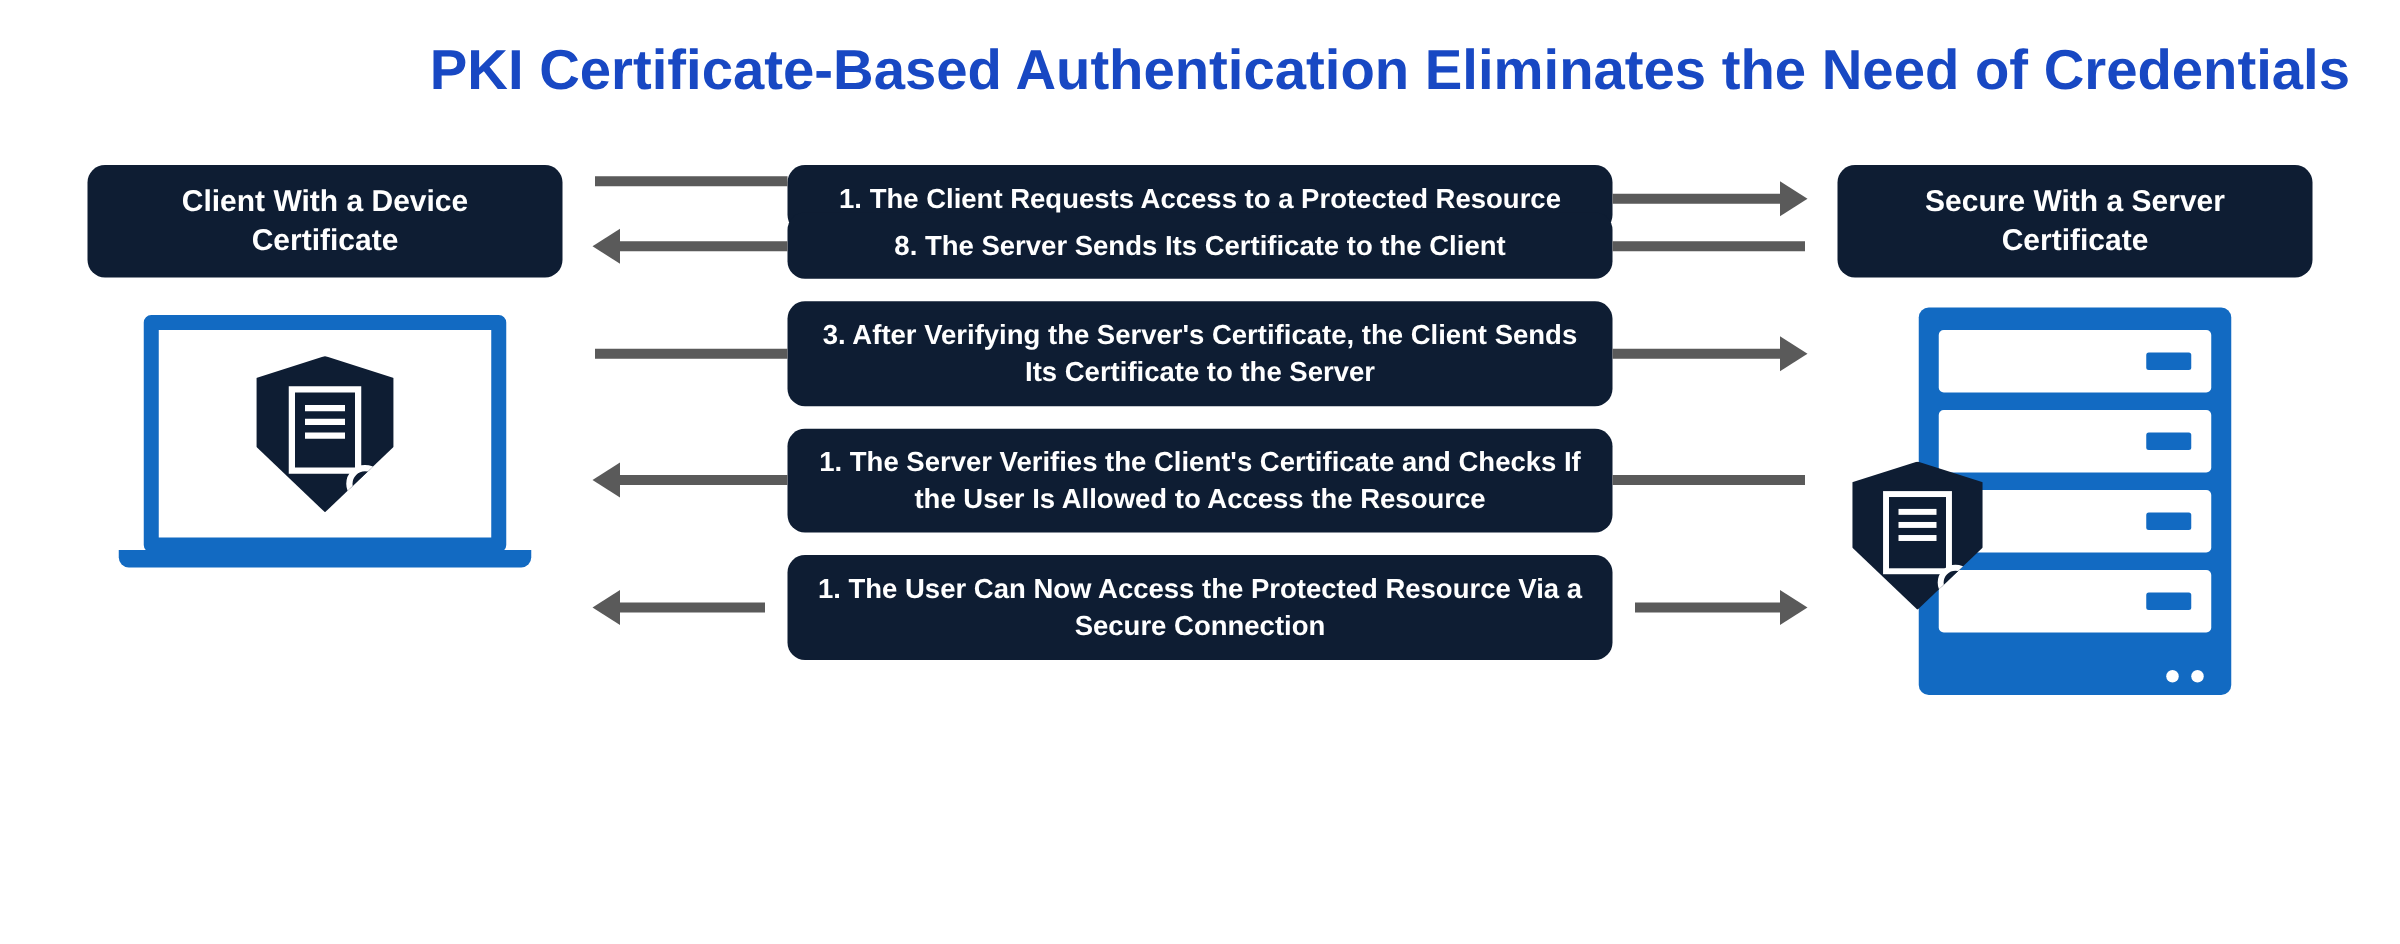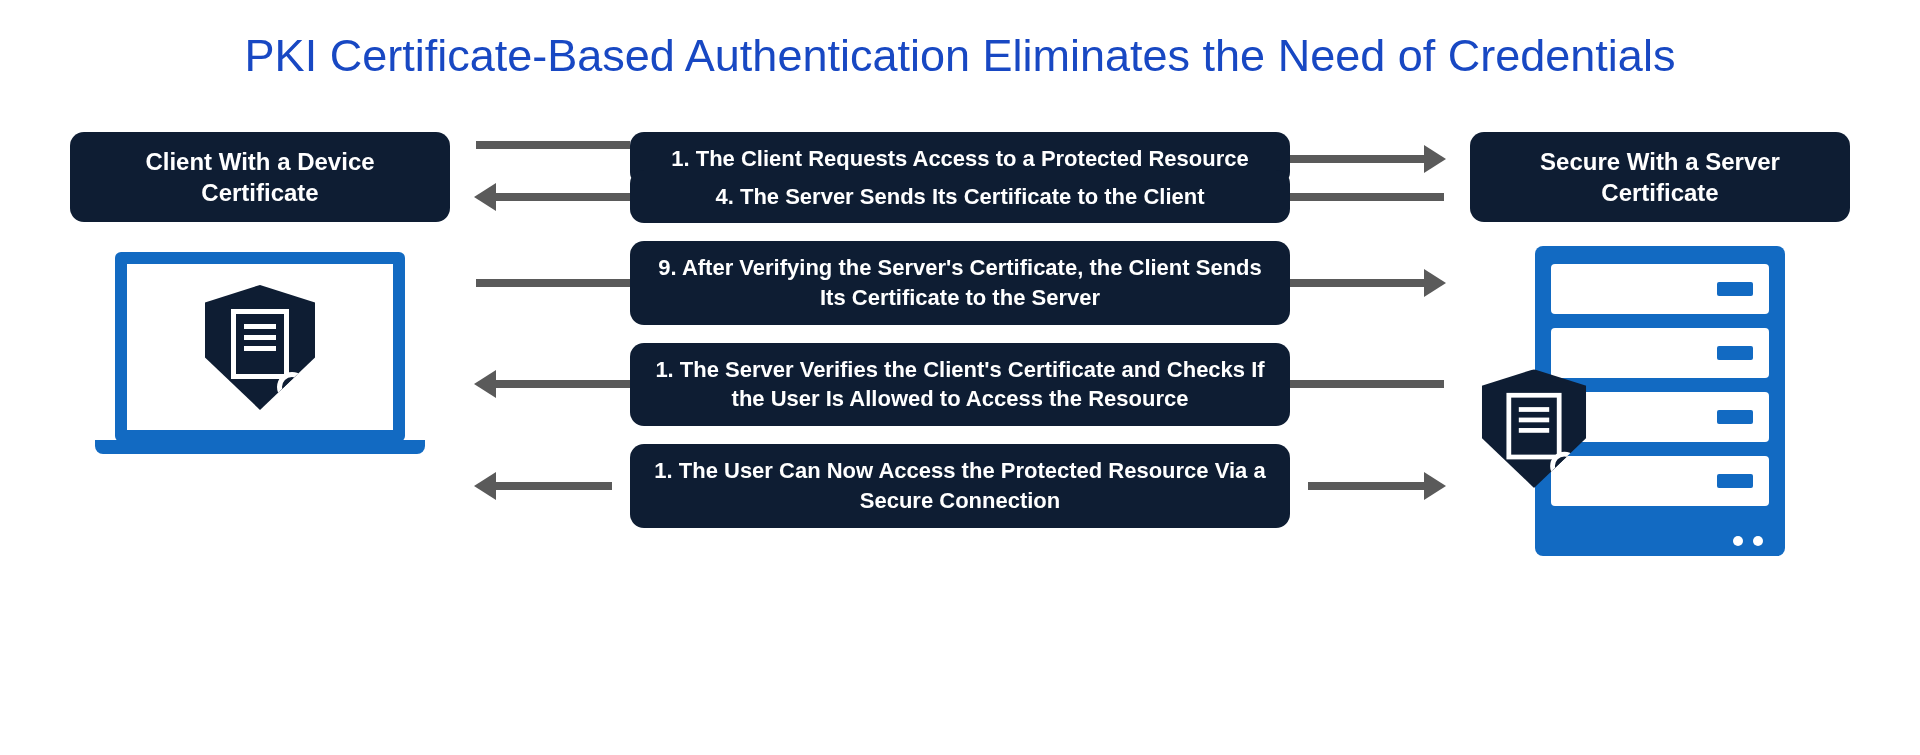--- a/index.html
+++ b/index.html
@@ -7,22 +7,22 @@
     font-family: Arial, Helvetica, sans-serif;
     background: #ffffff;
     width: 1920px;
     height: 755px;
     padding: 30px 40px;
     position: relative;
   }
   .title {
     color: #1848c3;
     font-size: 45px;
-    font-weight: normal;
-    text-align: center;
+    font-weight: bold;
+    text-align: right;
     margin-bottom: 50px;
   }
   .diagram {
     display: flex;
     align-items: flex-start;
     justify-content: flex-end;
     gap: 16px;
     position: relative;
     padding: 0 30px;
   }
@@ -251,31 +251,31 @@
         </div>
       <div style="width:660px;flex:0 0 auto;visibility:hidden;height:1px"></div>
       <div class="arrow" style="visibility:hidden"></div>
     </div>
 
     <div class="step-row">
       <div class="arrow left">
           <div class="shaft"></div>
           <div class="head"></div>
         </div>
-      <div class="step-box">4. The Server Sends Its Certificate to the Client</div>
+      <div class="step-box">8. The Server Sends Its Certificate to the Client</div>
       <div class="arrow left">
           <div class="shaft" style="left:0"></div>
         </div>
     </div>
 
     <div class="step-row">
       <div class="arrow right">
           <div class="shaft" style="right:0"></div>
         </div>
-      <div class="step-box">9. After Verifying the Server's Certificate, the Client Sends Its Certificate to the Server</div>
+      <div class="step-box">3. After Verifying the Server's Certificate, the Client Sends Its Certificate to the Server</div>
       <div class="arrow right">
           <div class="shaft"></div>
           <div class="head"></div>
         </div>
     </div>
 
     <div class="step-row">
       <div class="arrow left">
           <div class="shaft"></div>
           <div class="head"></div>

